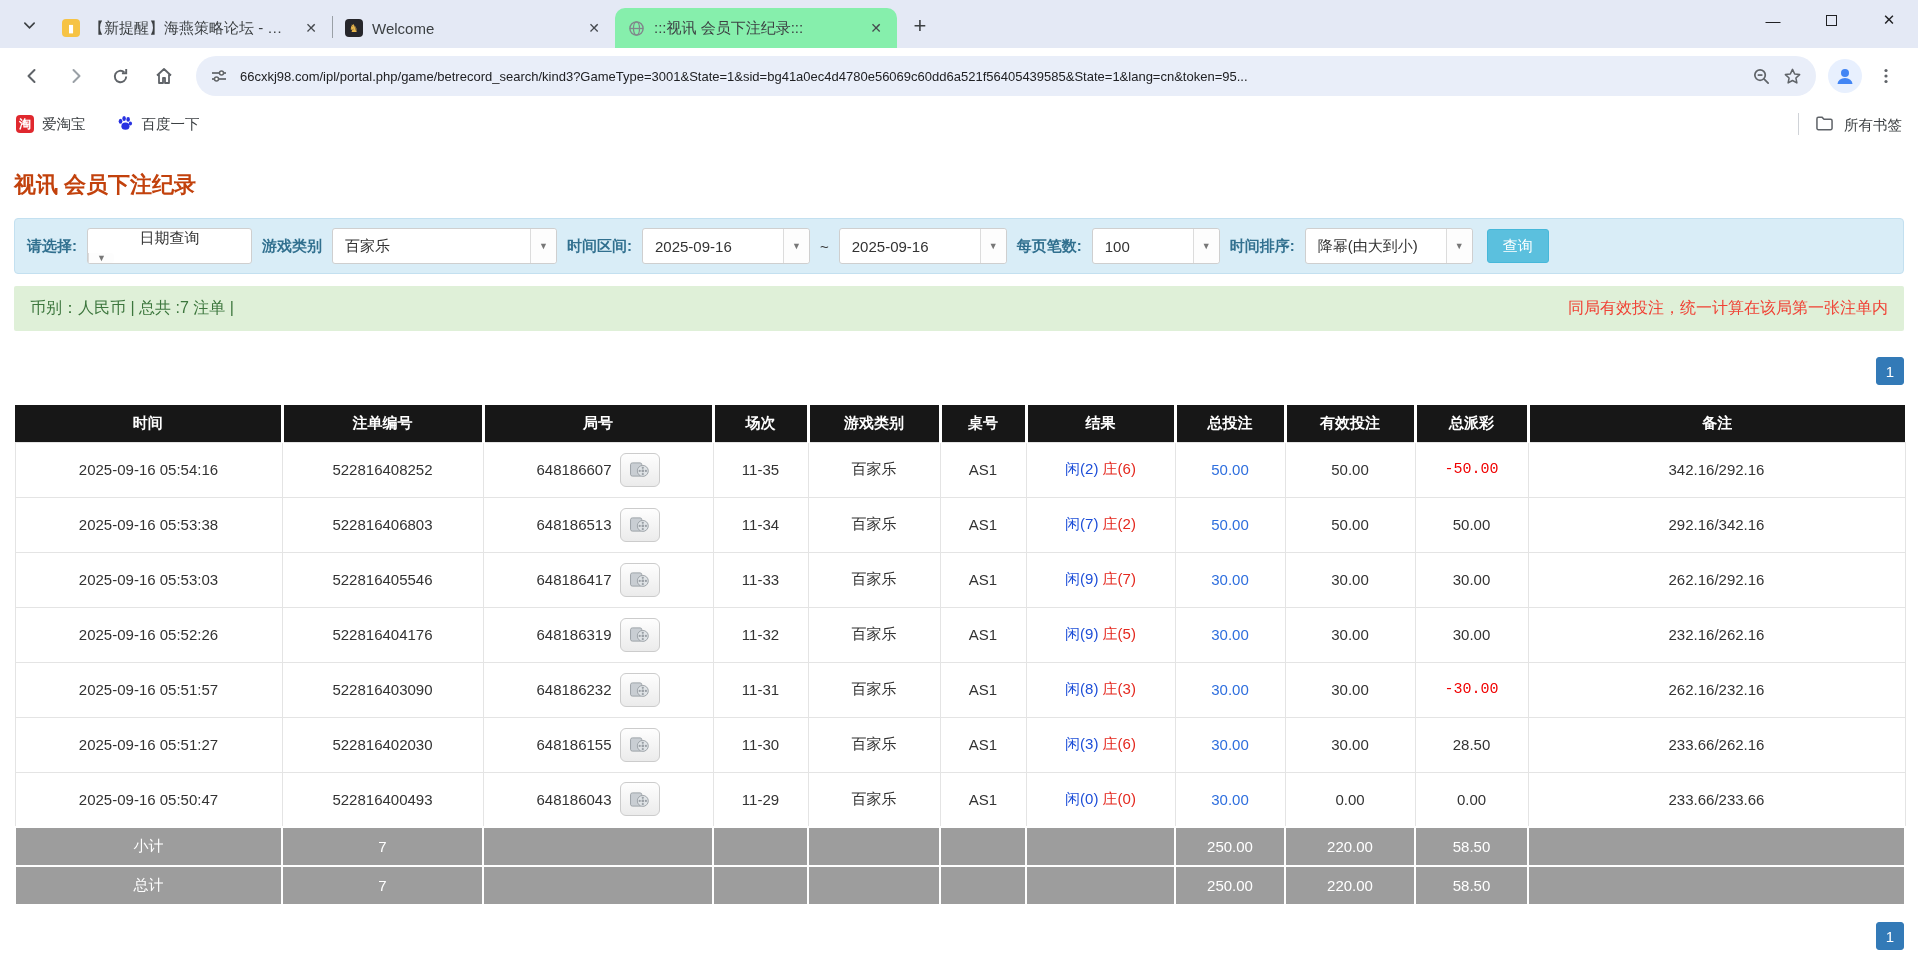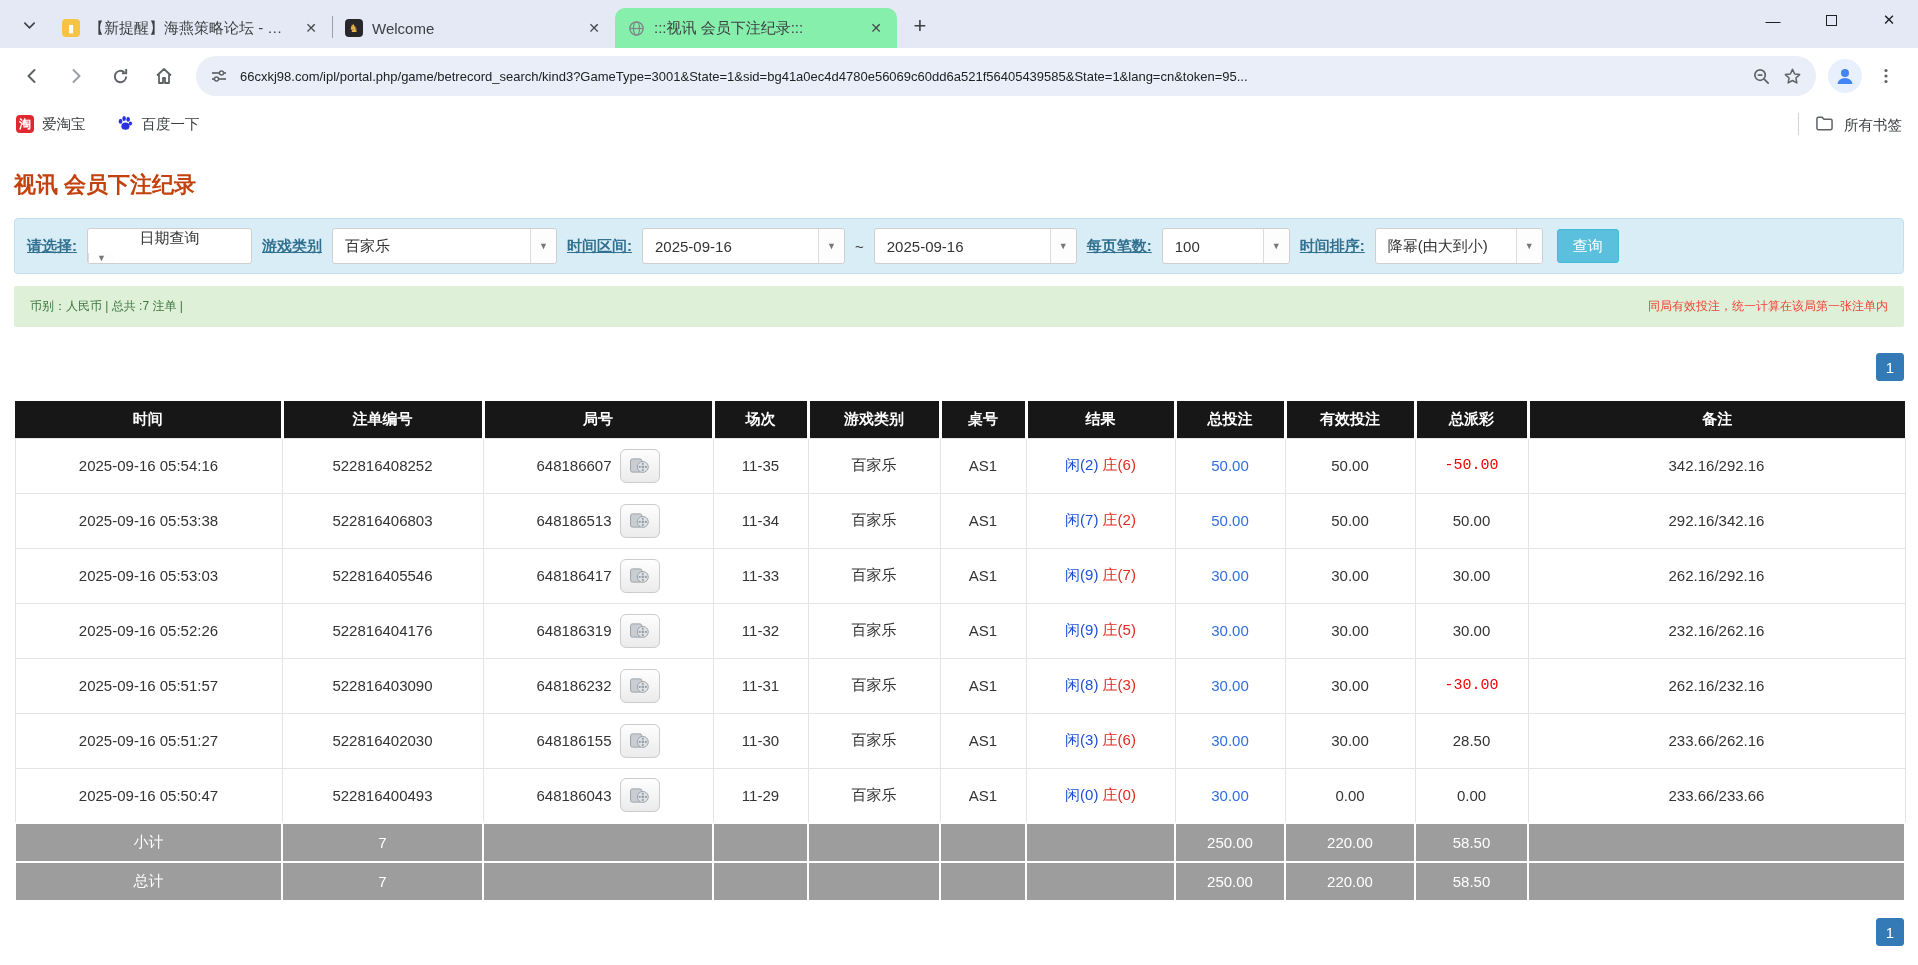--- a/index.html
+++ b/index.html
@@ -48,35 +48,35 @@
     font-size: 12px; font-weight: bold; display: flex; align-items: center; justify-content: center; }
   .bm-right { margin-left: auto; display: flex; align-items: flex-end; gap: 10px; }
   .bm-sep { width: 1px; height: 22px; background: #d0d3d8; margin-right: 6px; }
 
   
   .content { padding: 0 14px; }
   .page-title { font-size: 22px; font-weight: 600; color: #c2410c; padding: 26px 0 18px; }
 
   .filter-bar { background: #d9edf7; border: 1px solid #c3e0f0; border-radius: 4px;
     padding: 9px 12px; display: flex; align-items: center; gap: 10px; font-size: 15px; }
-  .flabel { color: #31708f; font-weight: bold; white-space: nowrap; text-decoration: underline; }
+  .flabel { color: #31708f; font-weight: bold; white-space: nowrap; }
   .selectbox { background: #fff; border: 1px solid #cfcfcf; border-radius: 3px; height: 36px;
     display: flex; align-items: center; cursor: default; }
   .selectbox .val { padding: 0 12px; font-size: 15px; color: #333; flex: 1; white-space: nowrap; }
   .selectbox .arrow { width: 26px; align-self: stretch; border-left: 1px solid #dcdcdc;
     display: flex; align-items: center; justify-content: center; color: #777; font-size: 9px;
     background: #fdfdfd; border-radius: 0 3px 3px 0; }
-  .w-querytype { width: 165px; flex-direction: column; } .w-game { width: 225px; } .w-date { width: 203px; }
+  .w-querytype { width: 165px; flex-direction: column; } .w-game { width: 225px; } .w-date { width: 168px; }
   .w-pagesize { width: 128px; } .w-sort { width: 168px; }
   .tilde { color: #333; }
   .search-btn { background: #5bc0de; color: #fff; border: 1px solid #46b8da; border-radius: 3px;
     height: 34px; padding: 0 15px; font-size: 15px; margin-left: 4px; cursor: pointer; }
 
   .summary-bar { margin-top: 12px; background: #dff0d8; border-radius: 2px; padding: 12px 16px;
-    display: flex; justify-content: space-between; align-items: center; font-size: 12px; }
+    display: flex; justify-content: space-between; align-items: center; font-size: 16px; }
   .summary-left { color: #3c763d; }
   .summary-right { color: #f04134; }
 
   .pagination-row { display: flex; justify-content: flex-end; margin: 26px 0 20px; }
   .pagination-row.bottom { margin: 16px 0 0; }
   .page-btn { min-width: 28px; height: 28px; background: #337ab7; border: 1px solid #337ab7;
     color: #fff; border-radius: 3px; font-size: 15px; display: flex; align-items: center;
     justify-content: center; cursor: pointer; }
 
   table.records { width: 100%; border-collapse: collapse; table-layout: fixed;

